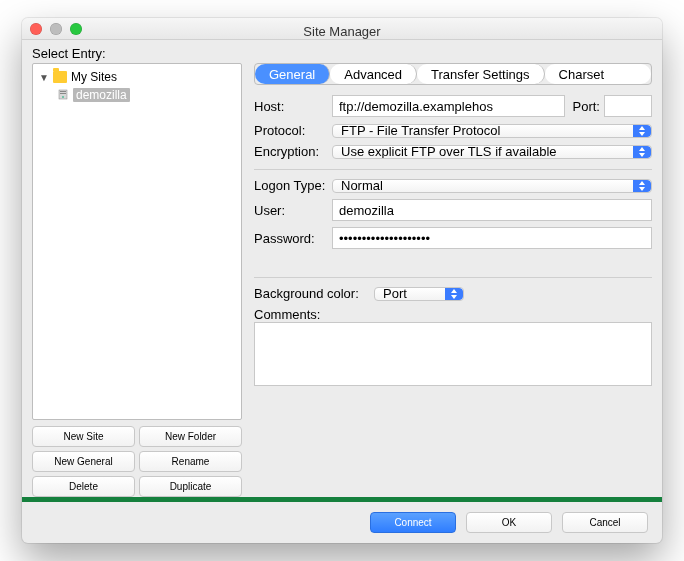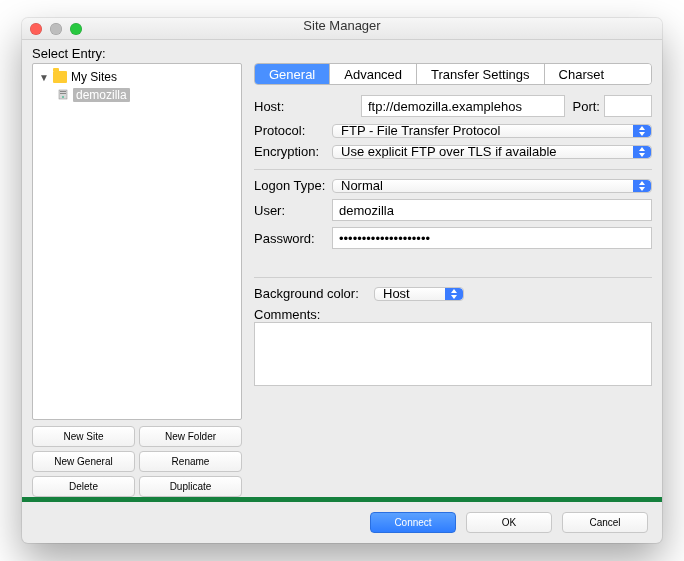--- a/index.html
+++ b/index.html
@@ -19,21 +19,21 @@
     display: flex;
     flex-direction: column;
     overflow: hidden;
   }
   .titlebar {
     height: 22px;
     background: linear-gradient(#f6f6f6, #e8e8e8);
     border-bottom: 1px solid #d0d0d0;
     position: relative;
     display: flex;
-    align-items: flex-start;
+    align-items: flex-end;
     justify-content: center;
   }
   .traffic { position: absolute; left: 8px; top: 5px; display: flex; gap: 8px; }
   .dot { width: 12px; height: 12px; border-radius: 50%; box-shadow: inset 0 0 0 0.5px rgba(0,0,0,0.2); }
   .dot.red { background: #ff5f57; }
   .dot.yellow { background: #bdbdbd; }
   .dot.green { background: #28c840; }
   .titlebar-title { font-size: 13px; color: #333; }
   .content { flex: 1; display: flex; flex-direction: column; padding: 0; }
   .top-label { padding: 6px 10px 2px 10px; font-size: 13px; }
@@ -61,21 +61,21 @@
     background: linear-gradient(#ffffff, #f2f2f2);
     border: 1px solid #c8c8c8;
     border-radius: 4px;
     font-size: 10px;
     color: #000;
     cursor: default;
     display:flex; align-items:center; justify-content:center;
   }
   .right { flex: 1; padding-left: 12px; display:flex; flex-direction:column; }
   .tabs { display:flex; border:1px solid #bdbdbd; border-radius:4px; overflow:hidden; height:22px; }
-  .tab { flex:0 0 auto; padding: 3px 14px; font-size:13px; border-right:1px solid #bdbdbd; background:#fff; display:flex; align-items:center; }
+  .tab { flex:0 0 auto; padding: 3px 14px; font-size:13px; border-right:1px solid #bdbdbd; background:#fff; display:flex; align-items:center;border-radius:10px; }
   .tab:last-child { border-right:none; }
   .tab.active { background:#4a90ff; color:#fff; }
   .form { padding: 10px 0 0 0; }
   .frow { display:flex; align-items:center; margin-bottom:6px; }
   .flabel { width: 78px; font-size:13px; }
   .finput {
     height: 22px;
     background:#fff;
     border:1px solid #c8c8c8;
     font-size:13px;
@@ -186,21 +186,21 @@
               <span>Transfer Settings</span>
             </div>
           <div class="tab" style="flex:1">
               <span>Charset</span>
             </div>
         </div>
 
         <div class="form">
           <div class="frow">
             <div class="flabel">Host:</div>
-            <input class="finput" style="flex: 1 1 0%; margin-left: 29px;" value="ftp://demozilla.examplehos">
+            <input class="finput" style="flex: 1 1 0%;" value="ftp://demozilla.examplehos">
             <div class="flabel" style="width:auto; margin-left:8px">Port:</div>
             <input class="finput" style="width: 48px; margin-left: 4px;" value="">
           </div>
           <div class="frow">
             <div class="flabel">Protocol:</div>
             <div class="pop" style="flex:1">
               <span>FTP - File Transfer Protocol</span>
               <span class="pop-handle"></span>
             </div>
           </div>
@@ -228,21 +228,21 @@
           <div class="frow">
             <div class="flabel">Password:</div>
             <input class="finput" style="flex: 1 1 0%;" value="••••••••••••••••••••">
           </div>
 
           <hr class="hr" style="margin-top:28px">
 
           <div class="frow">
             <div class="flabel" style="width:120px">Background color:</div>
             <div class="pop" style="width:90px">
-              <span>Host</span>
+              <span>Port</span>
               <span class="pop-handle"></span>
             </div>
           </div>
           <div style="margin-top:6px">
             <div>Comments:</div>
             <textarea class="comments-box" style=""></textarea>
           </div>
         </div>
       </div>
     </div>

